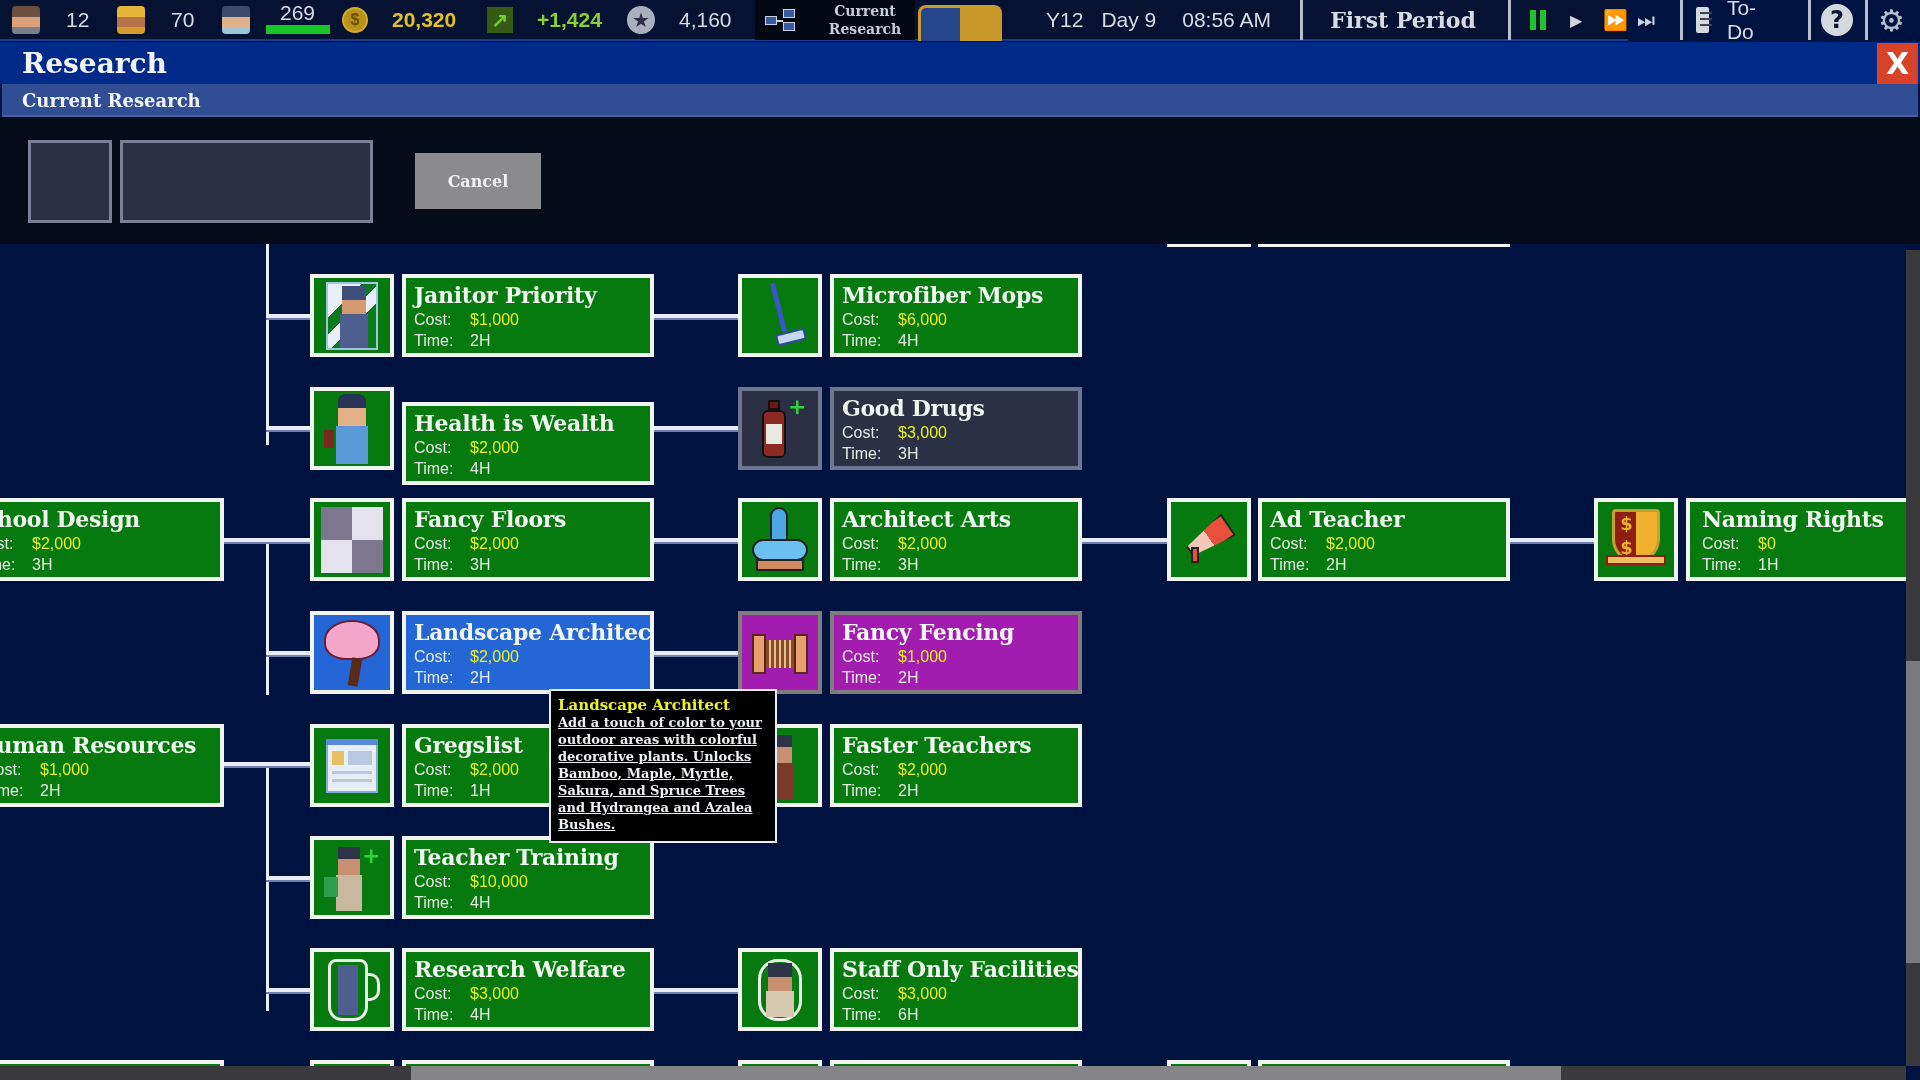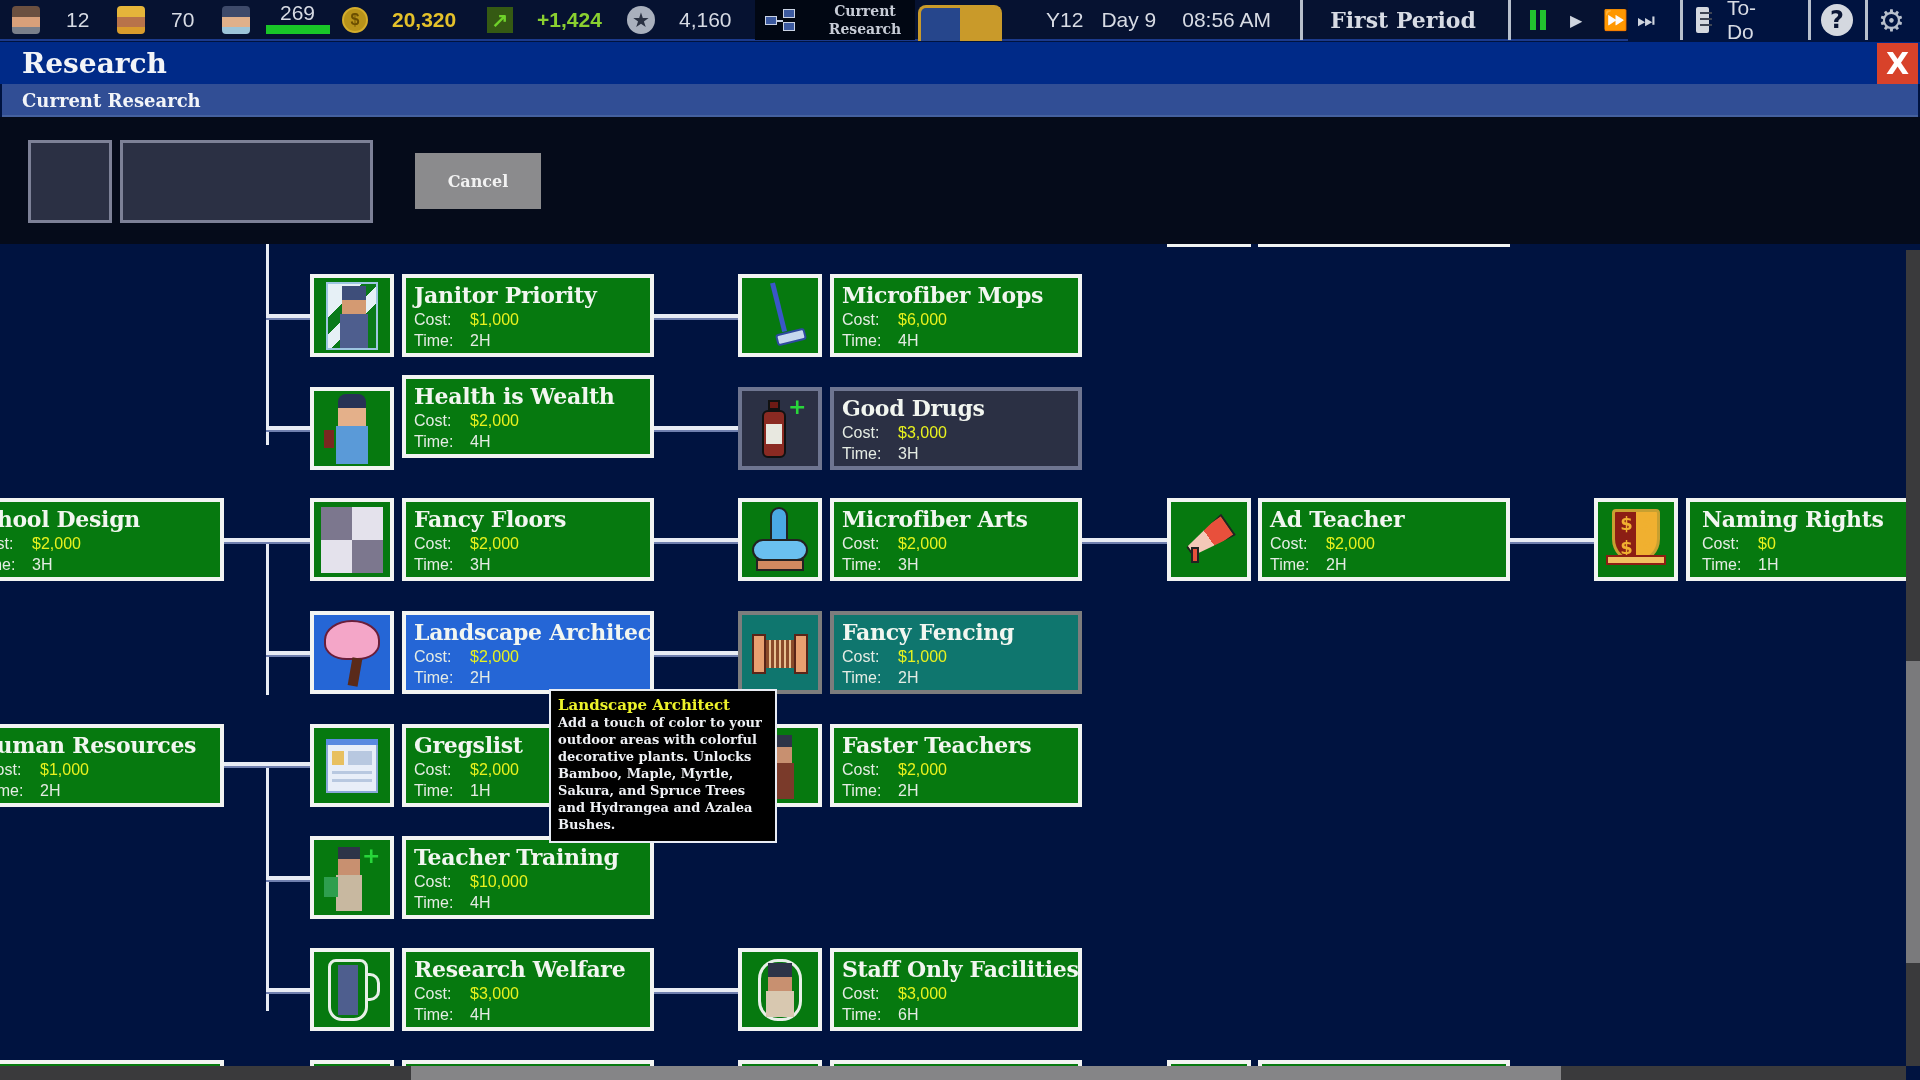--- a/index.html
+++ b/index.html
@@ -43,31 +43,31 @@
 
   
   .tree { position: absolute; left: 0; top: 244px; width: 1906px; height: 822px; overflow: hidden; background: #001340; }
   .line-h { position: absolute; height: 4px; background: #e8ecf4; box-shadow: 0 2px 0 #6f7fae; }
   .line-v { position: absolute; width: 3px; background: #e8ecf4; }
   .icon-box { position: absolute; width: 84px; height: 83px; border: 4px solid #f2f4f2; display: flex; align-items: center; justify-content: center; overflow: hidden; }
   .card { position: absolute; width: 252px; height: 83px; border: 4px solid #f2f4f2; padding: 3px 8px 0 8px; overflow: hidden; }
   .g { background: #06790f; }
   .b { background: #2566d6; }
   .d { background: #2b3044; border-color: #6e7590 !important; }
-  .gr { background: #0f766e; border-color: #7d7d7d !important; }
+  .gr { background: #a21caf; border-color: #7d7d7d !important; }
   .card-title { font-size: 22px; font-weight: bold; color: #f2f6f0; white-space: nowrap; line-height: 28px; letter-spacing: -0.3px; }
   .card-row { font-family: "Liberation Sans", sans-serif; font-size: 16px; line-height: 21px; color: #e5ece4; white-space: nowrap; }
   .card-row .k { display: inline-block; width: 56px; }
   .card-row .cost { color: #e8f21e; }
 
   
   .ico { position: relative; width: 64px; height: 70px; }
   .tooltip { position: absolute; left: 549px; top: 689px; width: 228px; height: 154px; background: #000; border: 2px solid #e8ecf4; padding: 5px 7px; z-index: 5; }
   .tt-title { font-size: 15px; font-weight: bold; color: #ecf22a; line-height: 18px; }
-  .tt-body { font-size: 13px; font-weight: bold; color: #eef0f4; line-height: 17px; }
+  .tt-body { font-size: 13px; font-weight: bold; color: #eef0f4; line-height: 17px; text-decoration: underline; }
 
   .vscroll { position: absolute; left: 1906px; top: 250px; width: 14px; height: 816px; background: #3a3a3c; }
   .vthumb { position: absolute; left: 1906px; top: 661px; width: 14px; height: 302px; background: #7a7a7c; }
   .hscroll { position: absolute; left: 0; top: 1066px; width: 1906px; height: 14px; background: #3a3a3c; }
   .hthumb { position: absolute; left: 411px; top: 1066px; width: 1150px; height: 14px; background: #858587; }
 </style>
 </head>
 <body>
 
 <div class="hud">
@@ -211,21 +211,21 @@
   </div>
 
   <div class="icon-box g" style="left:310px;top:143px;">
     <div class="ico">
       <div style="position:absolute;left:18px;top:0;width:28px;height:14px;background:#273255;border-radius:8px 8px 0 0;"></div>
       <div style="position:absolute;left:18px;top:14px;width:28px;height:18px;background:#e4b08a;"></div>
       <div style="position:absolute;left:16px;top:32px;width:32px;height:38px;background:#5a9ad8;"></div>
       <div style="position:absolute;left:4px;top:36px;width:10px;height:18px;background:#7a2820;"></div>
     </div>
   </div>
-  <div class="card g" style="left:402px;top:131px;">
+  <div class="card g" style="left:402px;top:158px;">
     <div class="card-title">Health is Wealth</div>
     <div class="card-row"><span class="k">Cost:</span><span class="cost">$2,000</span></div>
     <div class="card-row"><span class="k">Time:</span><span>4H</span></div>
   </div>
   <div class="icon-box d" style="left:738px;top:143px;">
     <div class="ico">
       <div style="position:absolute;left:20px;top:6px;width:12px;height:10px;background:#6e1a14;border:2px solid #111;"></div>
       <div style="position:absolute;left:14px;top:16px;width:24px;height:48px;background:#8a2a22;border:2px solid #111;border-radius:6px;"></div>
       <div style="position:absolute;left:18px;top:30px;width:16px;height:20px;background:#e8e8e0;"></div>
       <div style="position:absolute;left:40px;top:0;color:#28d63a;font-size:22px;font-weight:bold;font-family:'DejaVu Sans',sans-serif;">+</div>
@@ -256,21 +256,21 @@
     <div class="card-row"><span class="k">Time:</span><span>3H</span></div>
   </div>
   <div class="icon-box g" style="left:738px;top:254px;">
     <div class="ico">
       <div style="position:absolute;left:22px;top:2px;width:18px;height:36px;background:#4aa8e4;border:2px solid #222;border-radius:9px 9px 4px 4px;"></div>
       <div style="position:absolute;left:4px;top:34px;width:56px;height:22px;background:#6ac0f0;border:2px solid #222;border-radius:12px;"></div>
       <div style="position:absolute;left:8px;top:54px;width:48px;height:12px;background:#d08a60;border:2px solid #222;"></div>
     </div>
   </div>
   <div class="card g" style="left:830px;top:254px;">
-    <div class="card-title">Microfiber Arts</div>
+    <div class="card-title">Architect Arts</div>
     <div class="card-row"><span class="k">Cost:</span><span class="cost">$2,000</span></div>
     <div class="card-row"><span class="k">Time:</span><span>3H</span></div>
   </div>
   <div class="icon-box g" style="left:1167px;top:254px;">
     <div class="ico">
       <div style="position:absolute;left:8px;top:20px;width:48px;height:26px;background:linear-gradient(90deg,#f4c8b8 50%,#e8503c 50%);border:2px solid #222;clip-path:polygon(0 30%,100% 0,100% 100%,0 70%);transform:rotate(-35deg);"></div>
       <div style="position:absolute;left:14px;top:42px;width:8px;height:16px;background:#e8503c;border:2px solid #222;"></div>
     </div>
   </div>
   <div class="card g" style="left:1258px;top:254px;">

